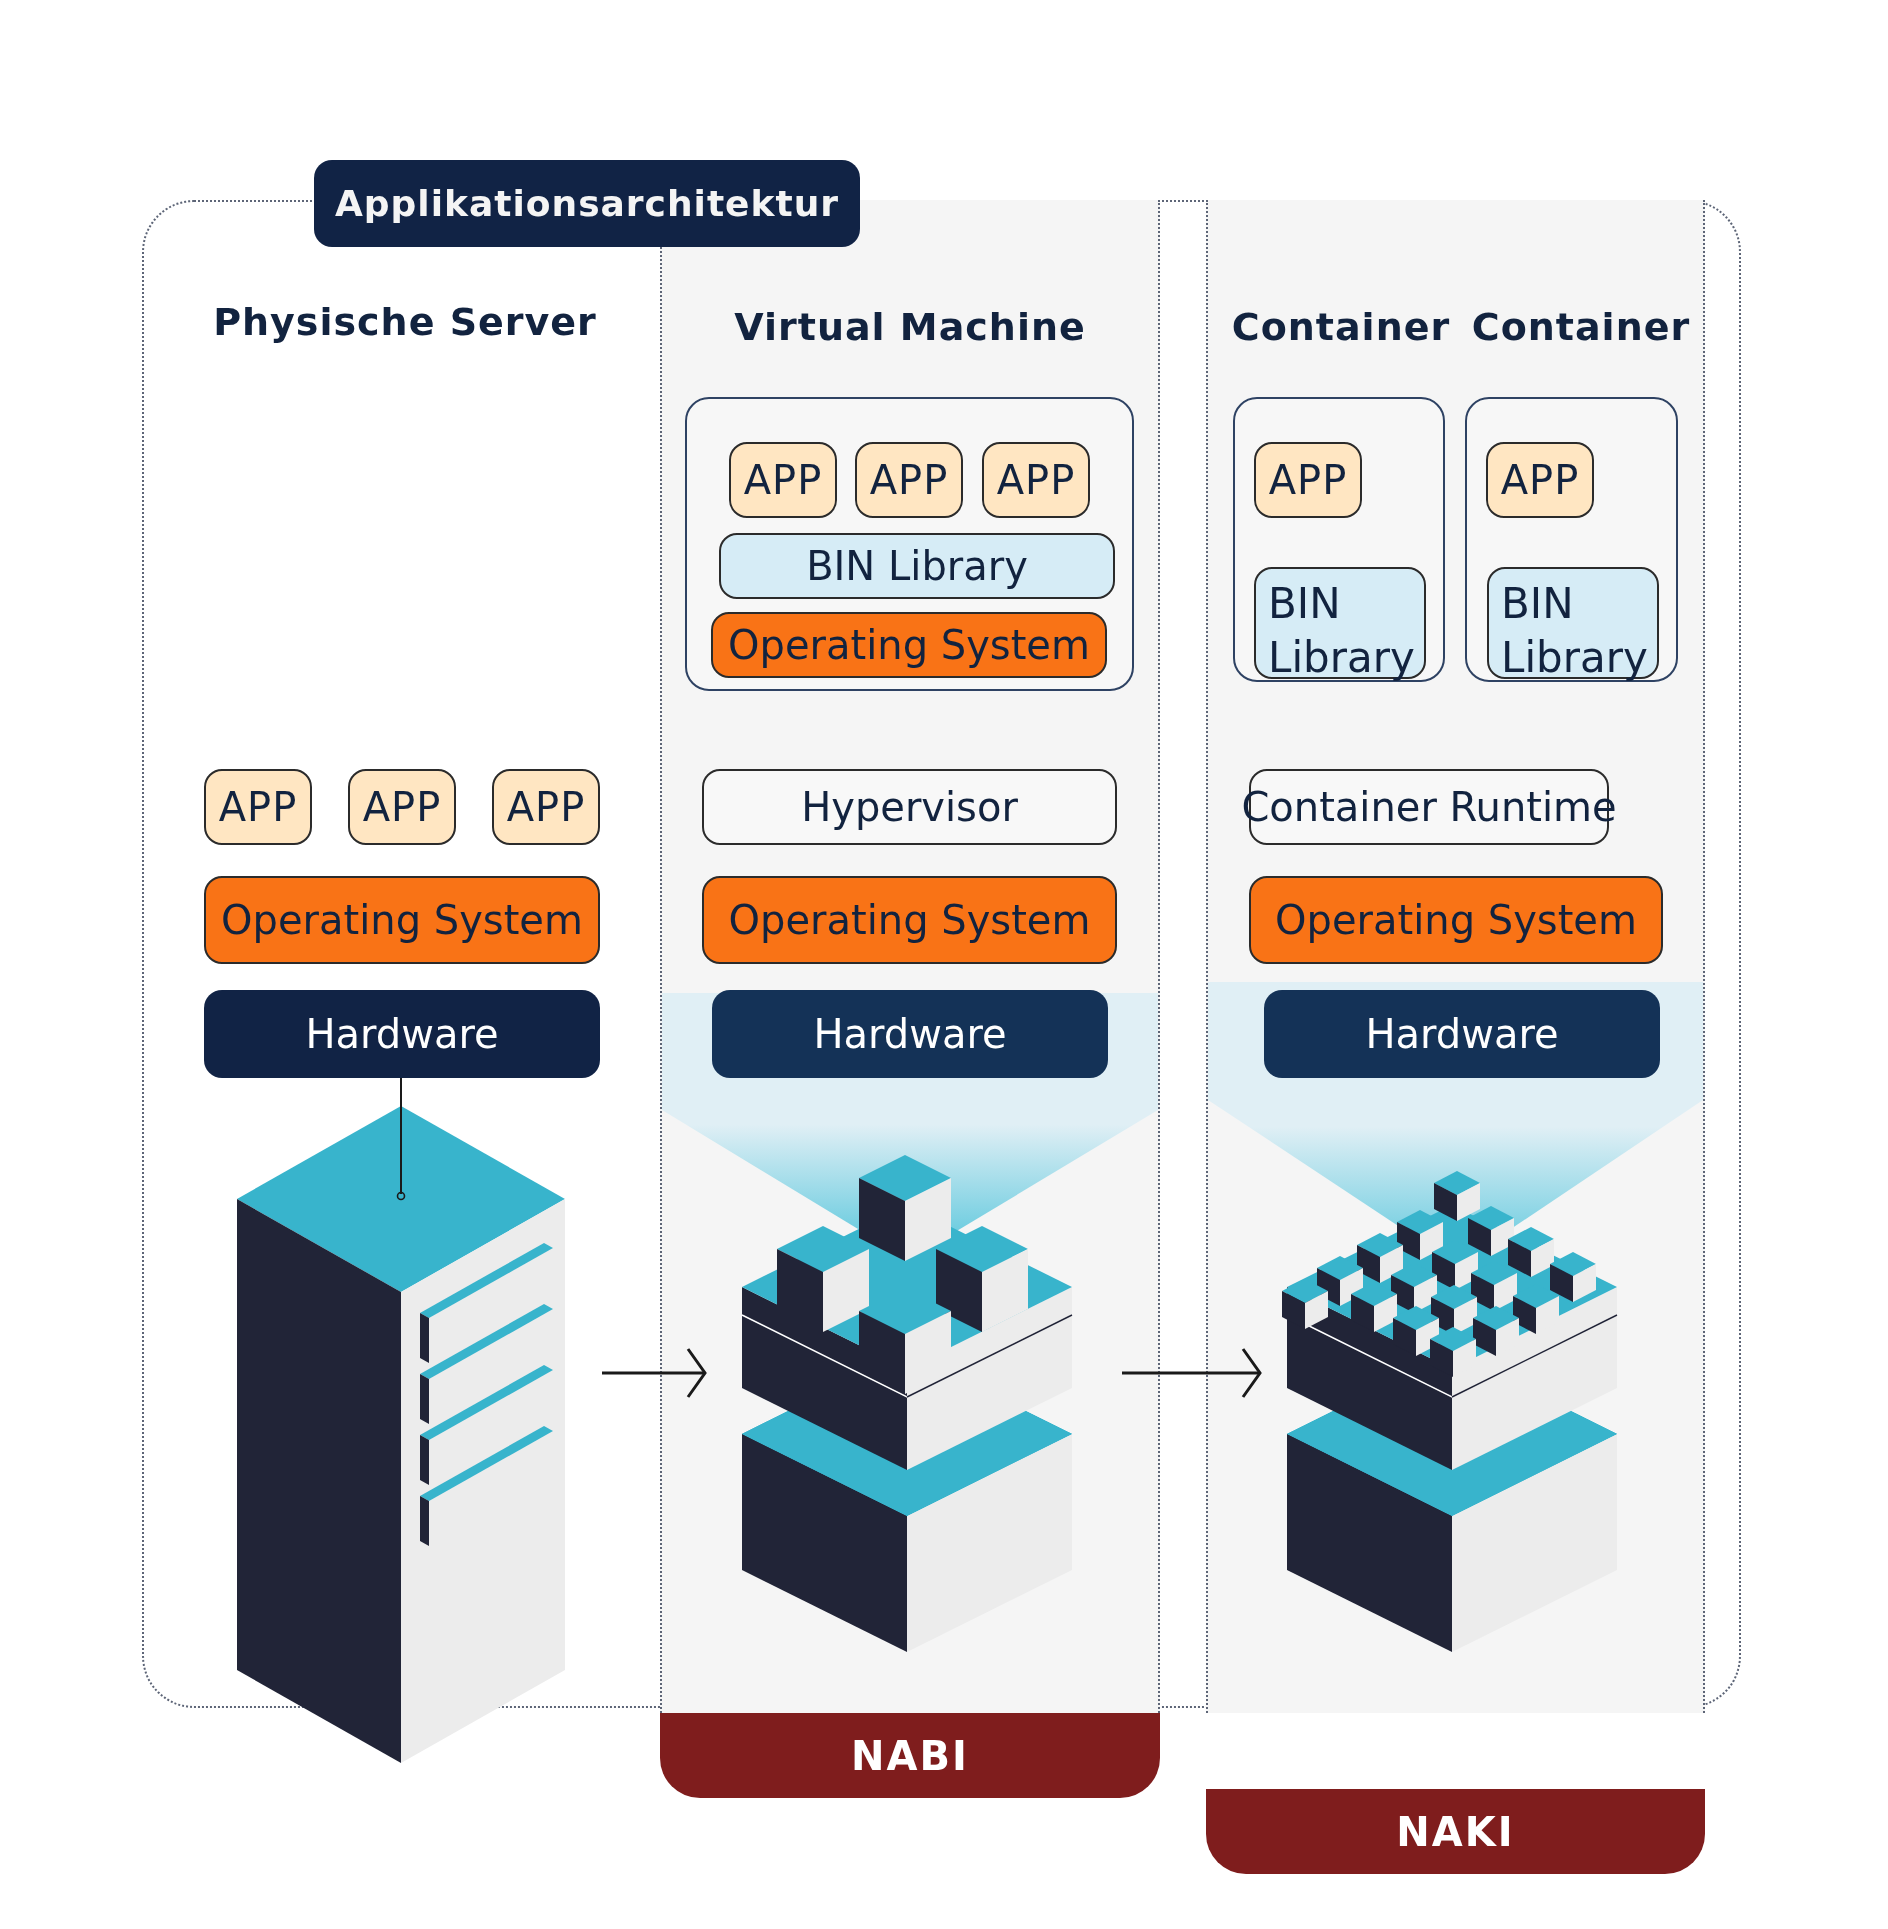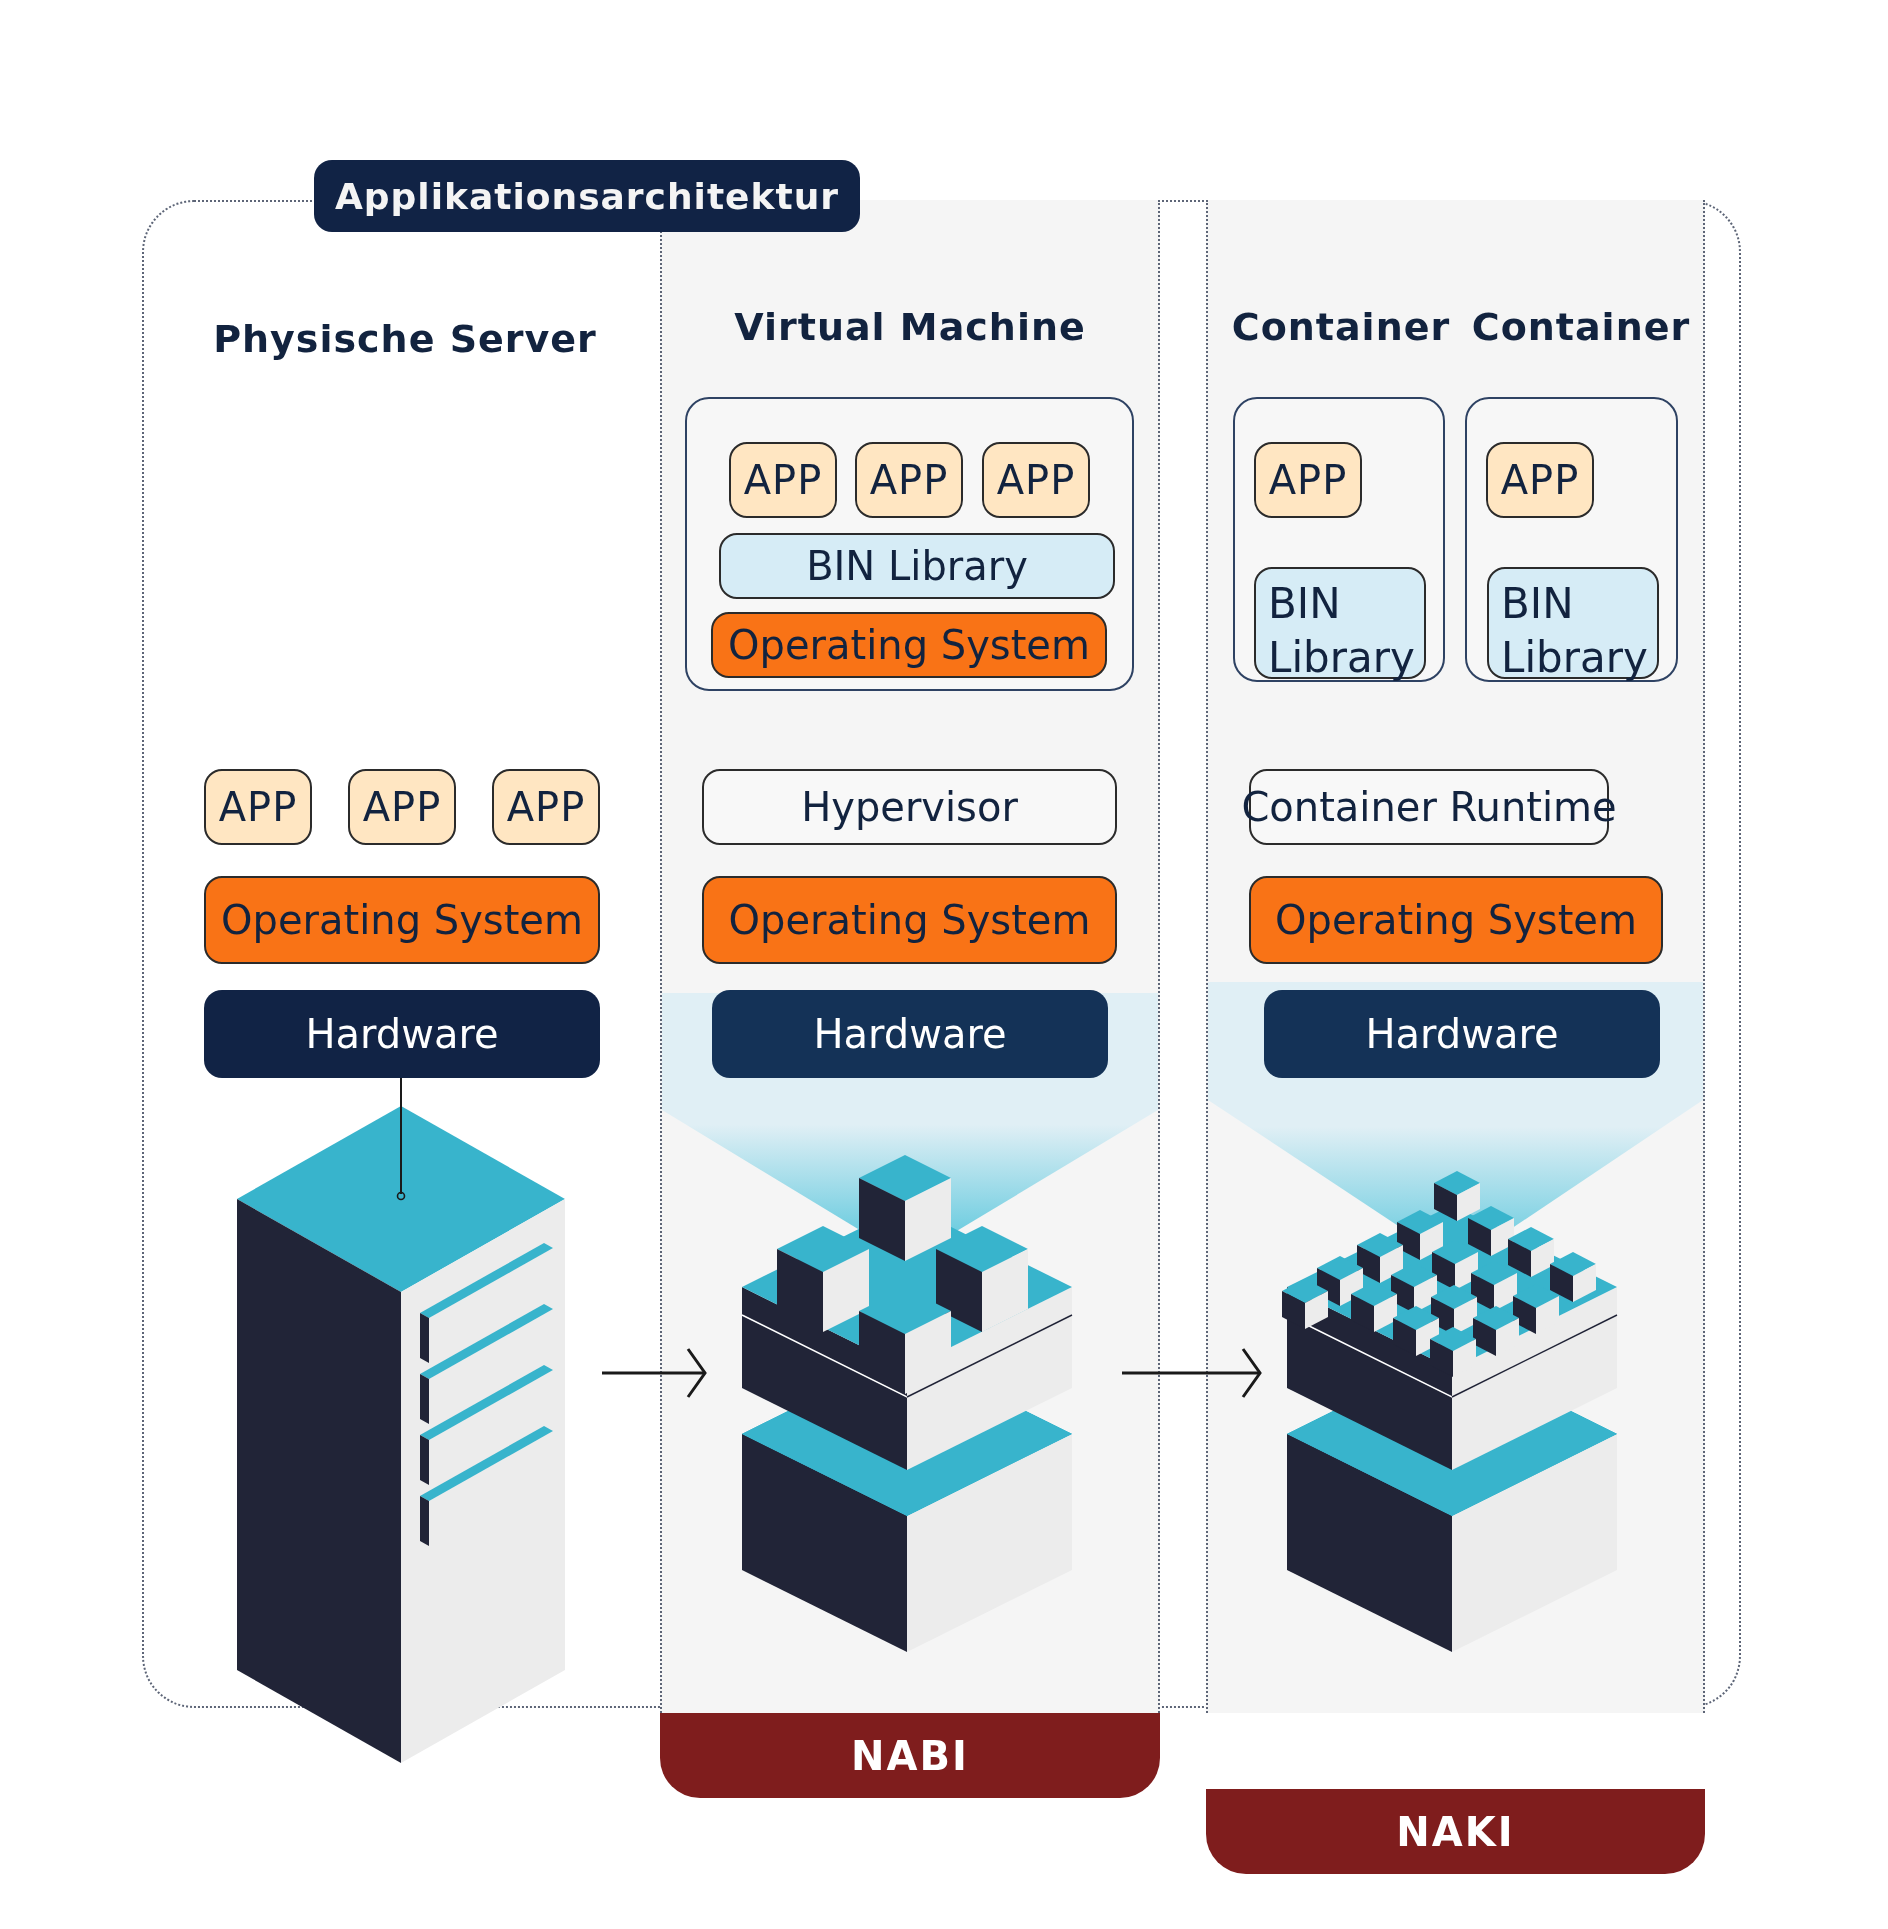--- a/index.html
+++ b/index.html
@@ -3,21 +3,21 @@
 <meta charset="utf-8">
 <style>
   html,body{margin:0;padding:0;background:#ffffff;}
   body{width:1888px;height:1929px;position:relative;overflow:hidden;font-family:"DejaVu Sans","Liberation Sans",sans-serif;color:#12233f;}
   .abs{position:absolute;box-sizing:border-box;}
   .frame{left:142px;top:200px;width:1599px;height:1508px;border:2px dotted #5d6577;border-radius:52px;}
   .panel{background:#f5f5f5;border-left:2px dotted #5d6577;border-right:2px dotted #5d6577;}
   .panel-vm{left:660px;top:200px;width:500px;height:1513px;}
   .panel-ct{left:1206px;top:200px;width:499px;height:1513px;}
   .banner{background:#7f1d1d;color:#fff;font-weight:bold;font-size:40px;letter-spacing:2px;display:flex;align-items:center;justify-content:center;border-radius:0 0 40px 40px;font-family:"DejaVu Sans",sans-serif;}
-  .title-badge{left:314px;top:160px;width:546px;height:72px;background:#112345;color:#f4f4f4;border-radius:18px;display:flex;align-items:center;justify-content:center;font-weight:bold;font-size:36px;letter-spacing:1px;font-family:"DejaVu Sans",sans-serif;}
+  .title-badge{left:314px;top:160px;width:546px;height:87px;background:#112345;color:#f4f4f4;border-radius:18px;display:flex;align-items:center;justify-content:center;font-weight:bold;font-size:36px;letter-spacing:1px;font-family:"DejaVu Sans",sans-serif;}
   .heading{font-weight:bold;font-size:38px;letter-spacing:1px;color:#12233f;text-align:center;white-space:nowrap;font-family:"DejaVu Sans",sans-serif;}
   .box{border:2px solid #2b2b2b;border-radius:18px;display:flex;align-items:center;justify-content:center;font-size:40px;color:#12233f;white-space:nowrap;font-family:"DejaVu Sans",sans-serif;margin-top:16px;}
   .app{background:#ffe6c2;border-radius:18px;font-size:40px;letter-spacing:1px;}
   .os{background:#f97316;}
   .plain{background:#f8f8f8;text-align:center;}
   .bin{background:#d6ecf6;}
   .bin2{justify-content:flex-start;align-items:flex-start;flex-direction:column;padding-left:12px;padding-top:8px;line-height:54px;font-size:42px;}
   .hw{background:#112345;color:#ffffff;border:none;border-radius:18px;font-size:40px;}
   .hw2{background:#143257;}
   .container-box{border:2px solid #2e4263;border-radius:24px;}
@@ -146,21 +146,21 @@
     <polygon points="1453,1327 1476,1339 1453,1351 1430,1339" fill="#38b4cc"></polygon>
     <polygon points="1430,1339 1453,1351 1453,1377 1430,1365" fill="#212437"></polygon>
     <polygon points="1453,1351 1476,1339 1476,1365 1453,1377" fill="#ececec"></polygon>
     <polygon points="1457,1171 1480,1183 1457,1195 1434,1183" fill="#38b4cc"></polygon>
     <polygon points="1434,1183 1457,1195 1457,1221 1434,1209" fill="#212437"></polygon>
     <polygon points="1457,1195 1480,1183 1480,1209 1457,1221" fill="#ececec"></polygon>
   </svg>
 
 <div class="abs title-badge">Applikationsarchitektur</div>
 
-<div class="abs heading" style="left:190px;top:317px;width:430px;">Physische Server</div>
+<div class="abs heading" style="left:190px;top:300px;width:430px;">Physische Server</div>
 <div class="abs heading" style="left:660px;top:305px;width:500px;">Virtual Machine</div>
 <div class="abs heading" style="left:1226px;top:305px;width:230px;">Container</div>
 <div class="abs heading" style="left:1466px;top:305px;width:230px;">Container</div>
 
 <div class="abs box app" style="left:204px;top:753px;width:108px;height:76px;">APP</div>
 <div class="abs box app" style="left:348px;top:753px;width:108px;height:76px;">APP</div>
 <div class="abs box app" style="left:492px;top:753px;width:108px;height:76px;">APP</div>
 <div class="abs box os" style="left:204px;top:860px;width:396px;height:88px;">Operating System</div>
 <div class="abs box hw" style="left:204px;top:974px;width:396px;height:88px;">Hardware</div>
 

